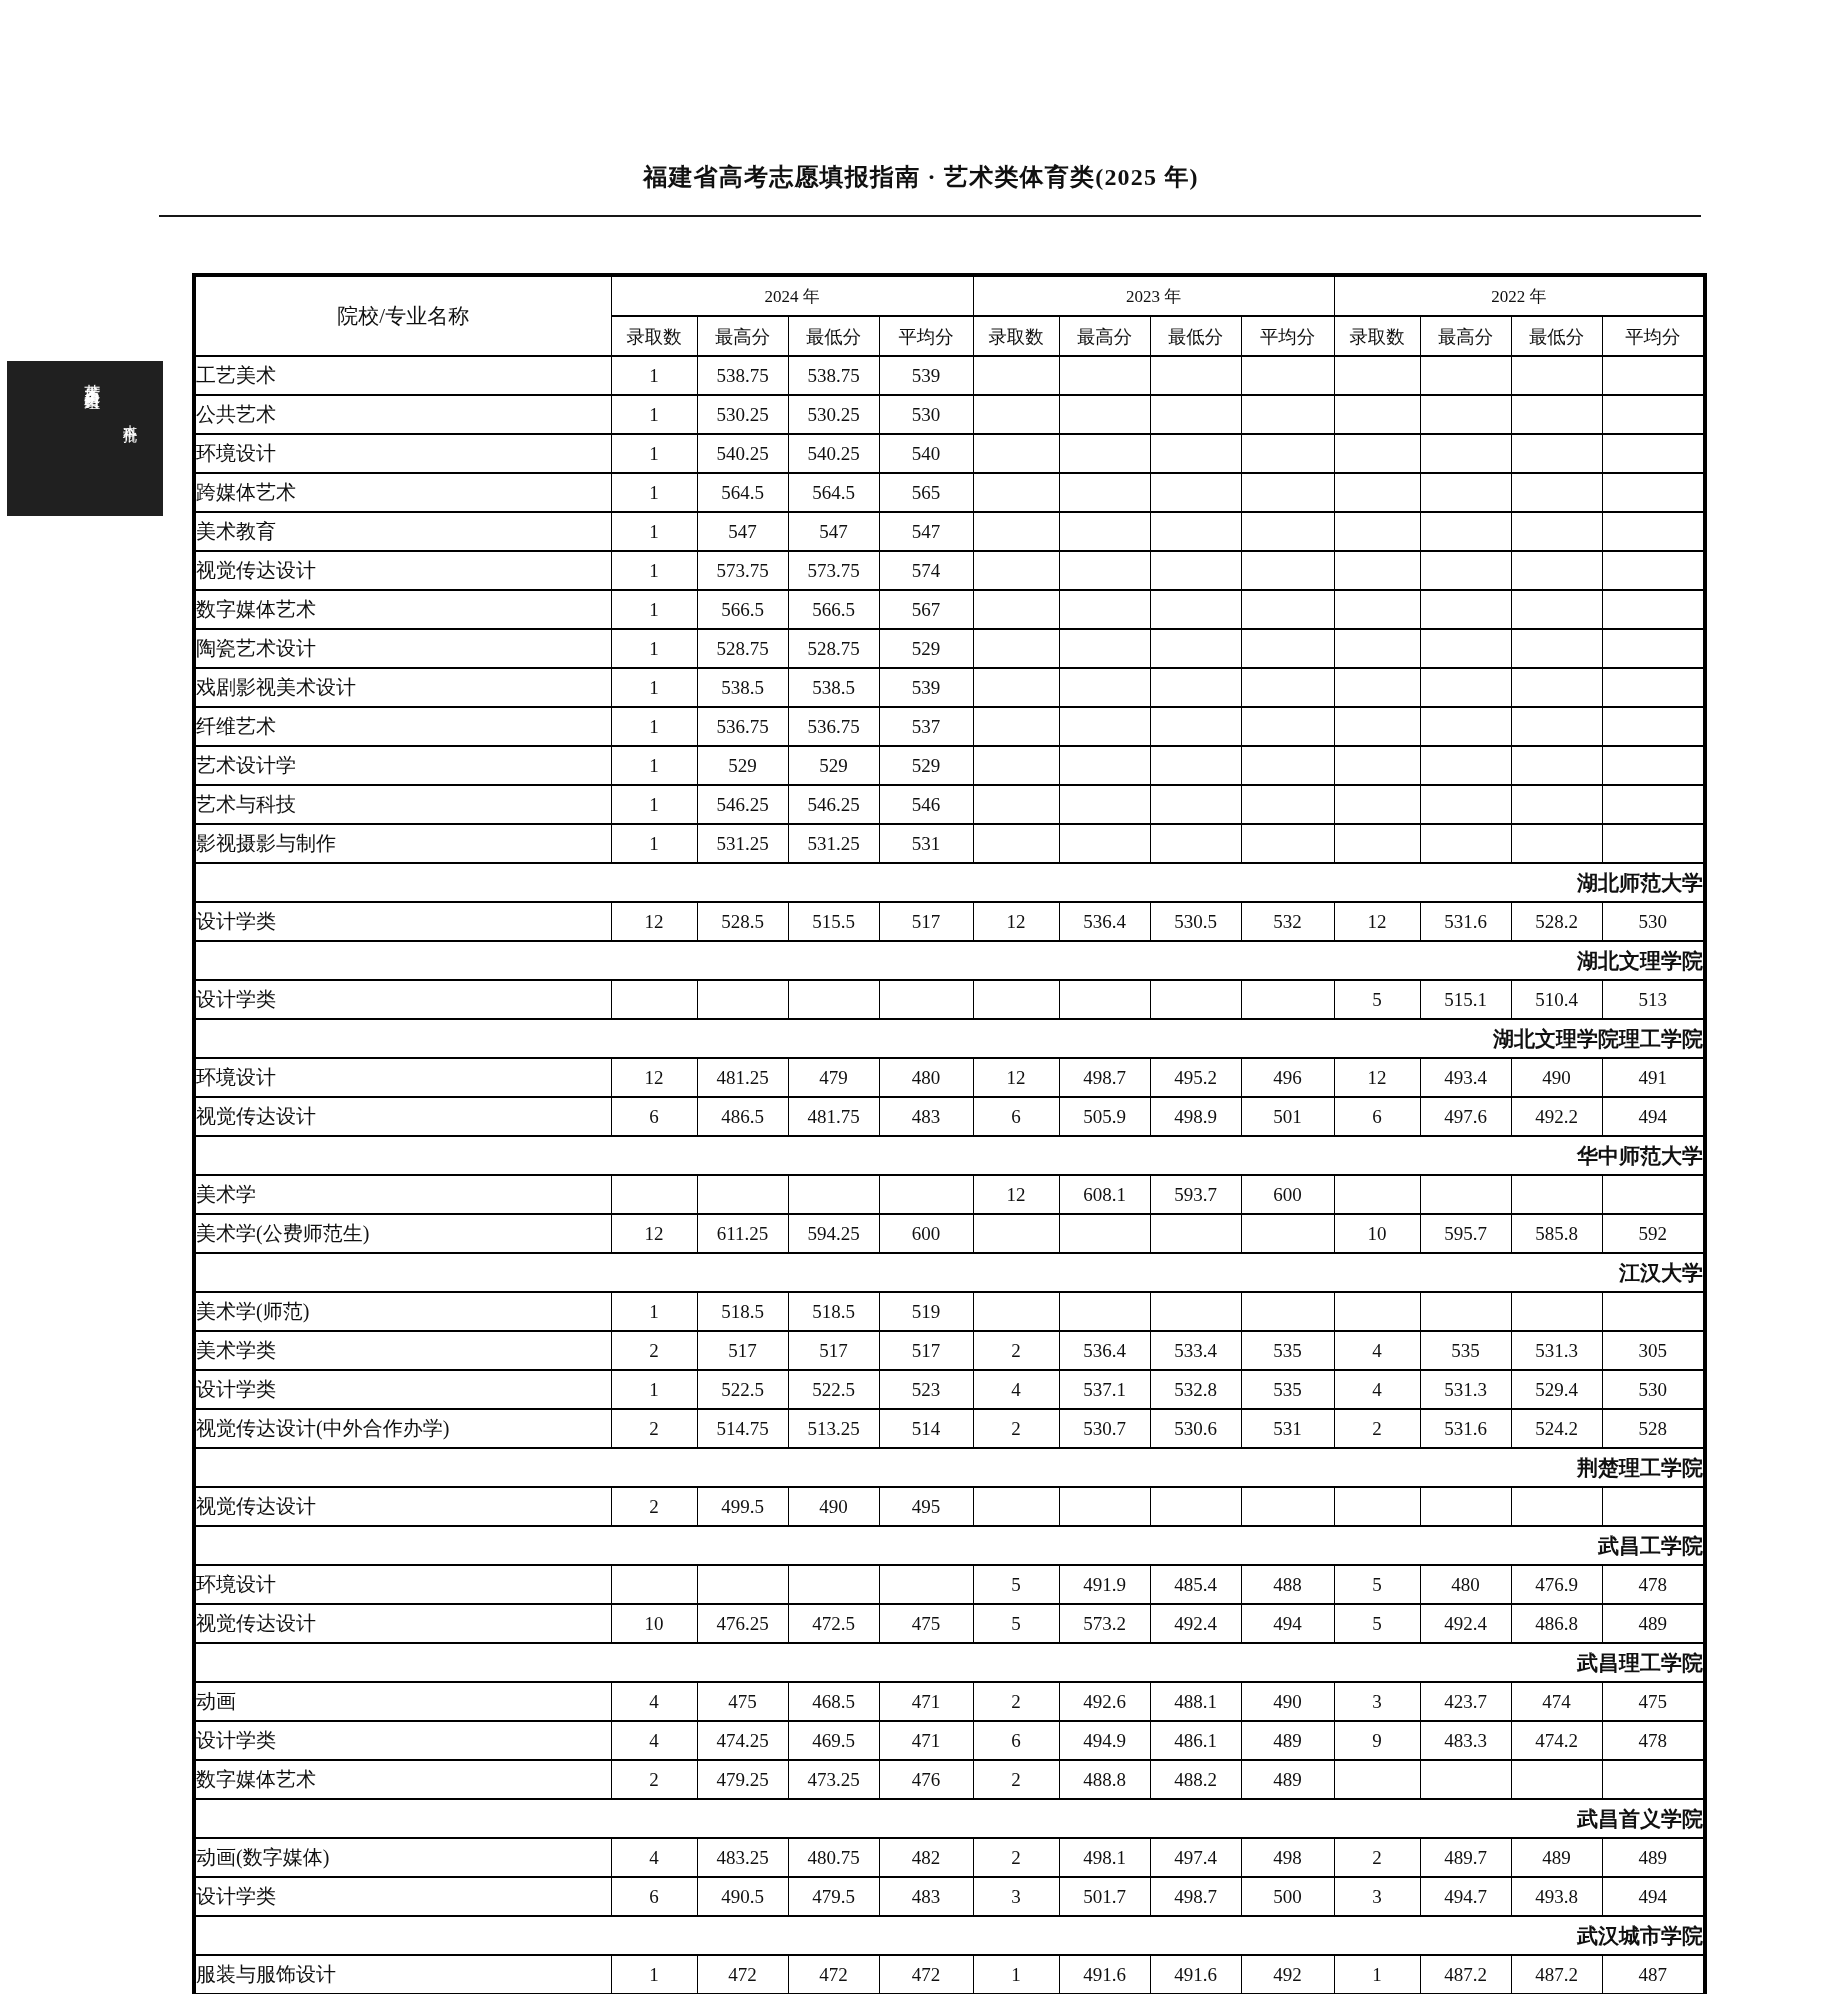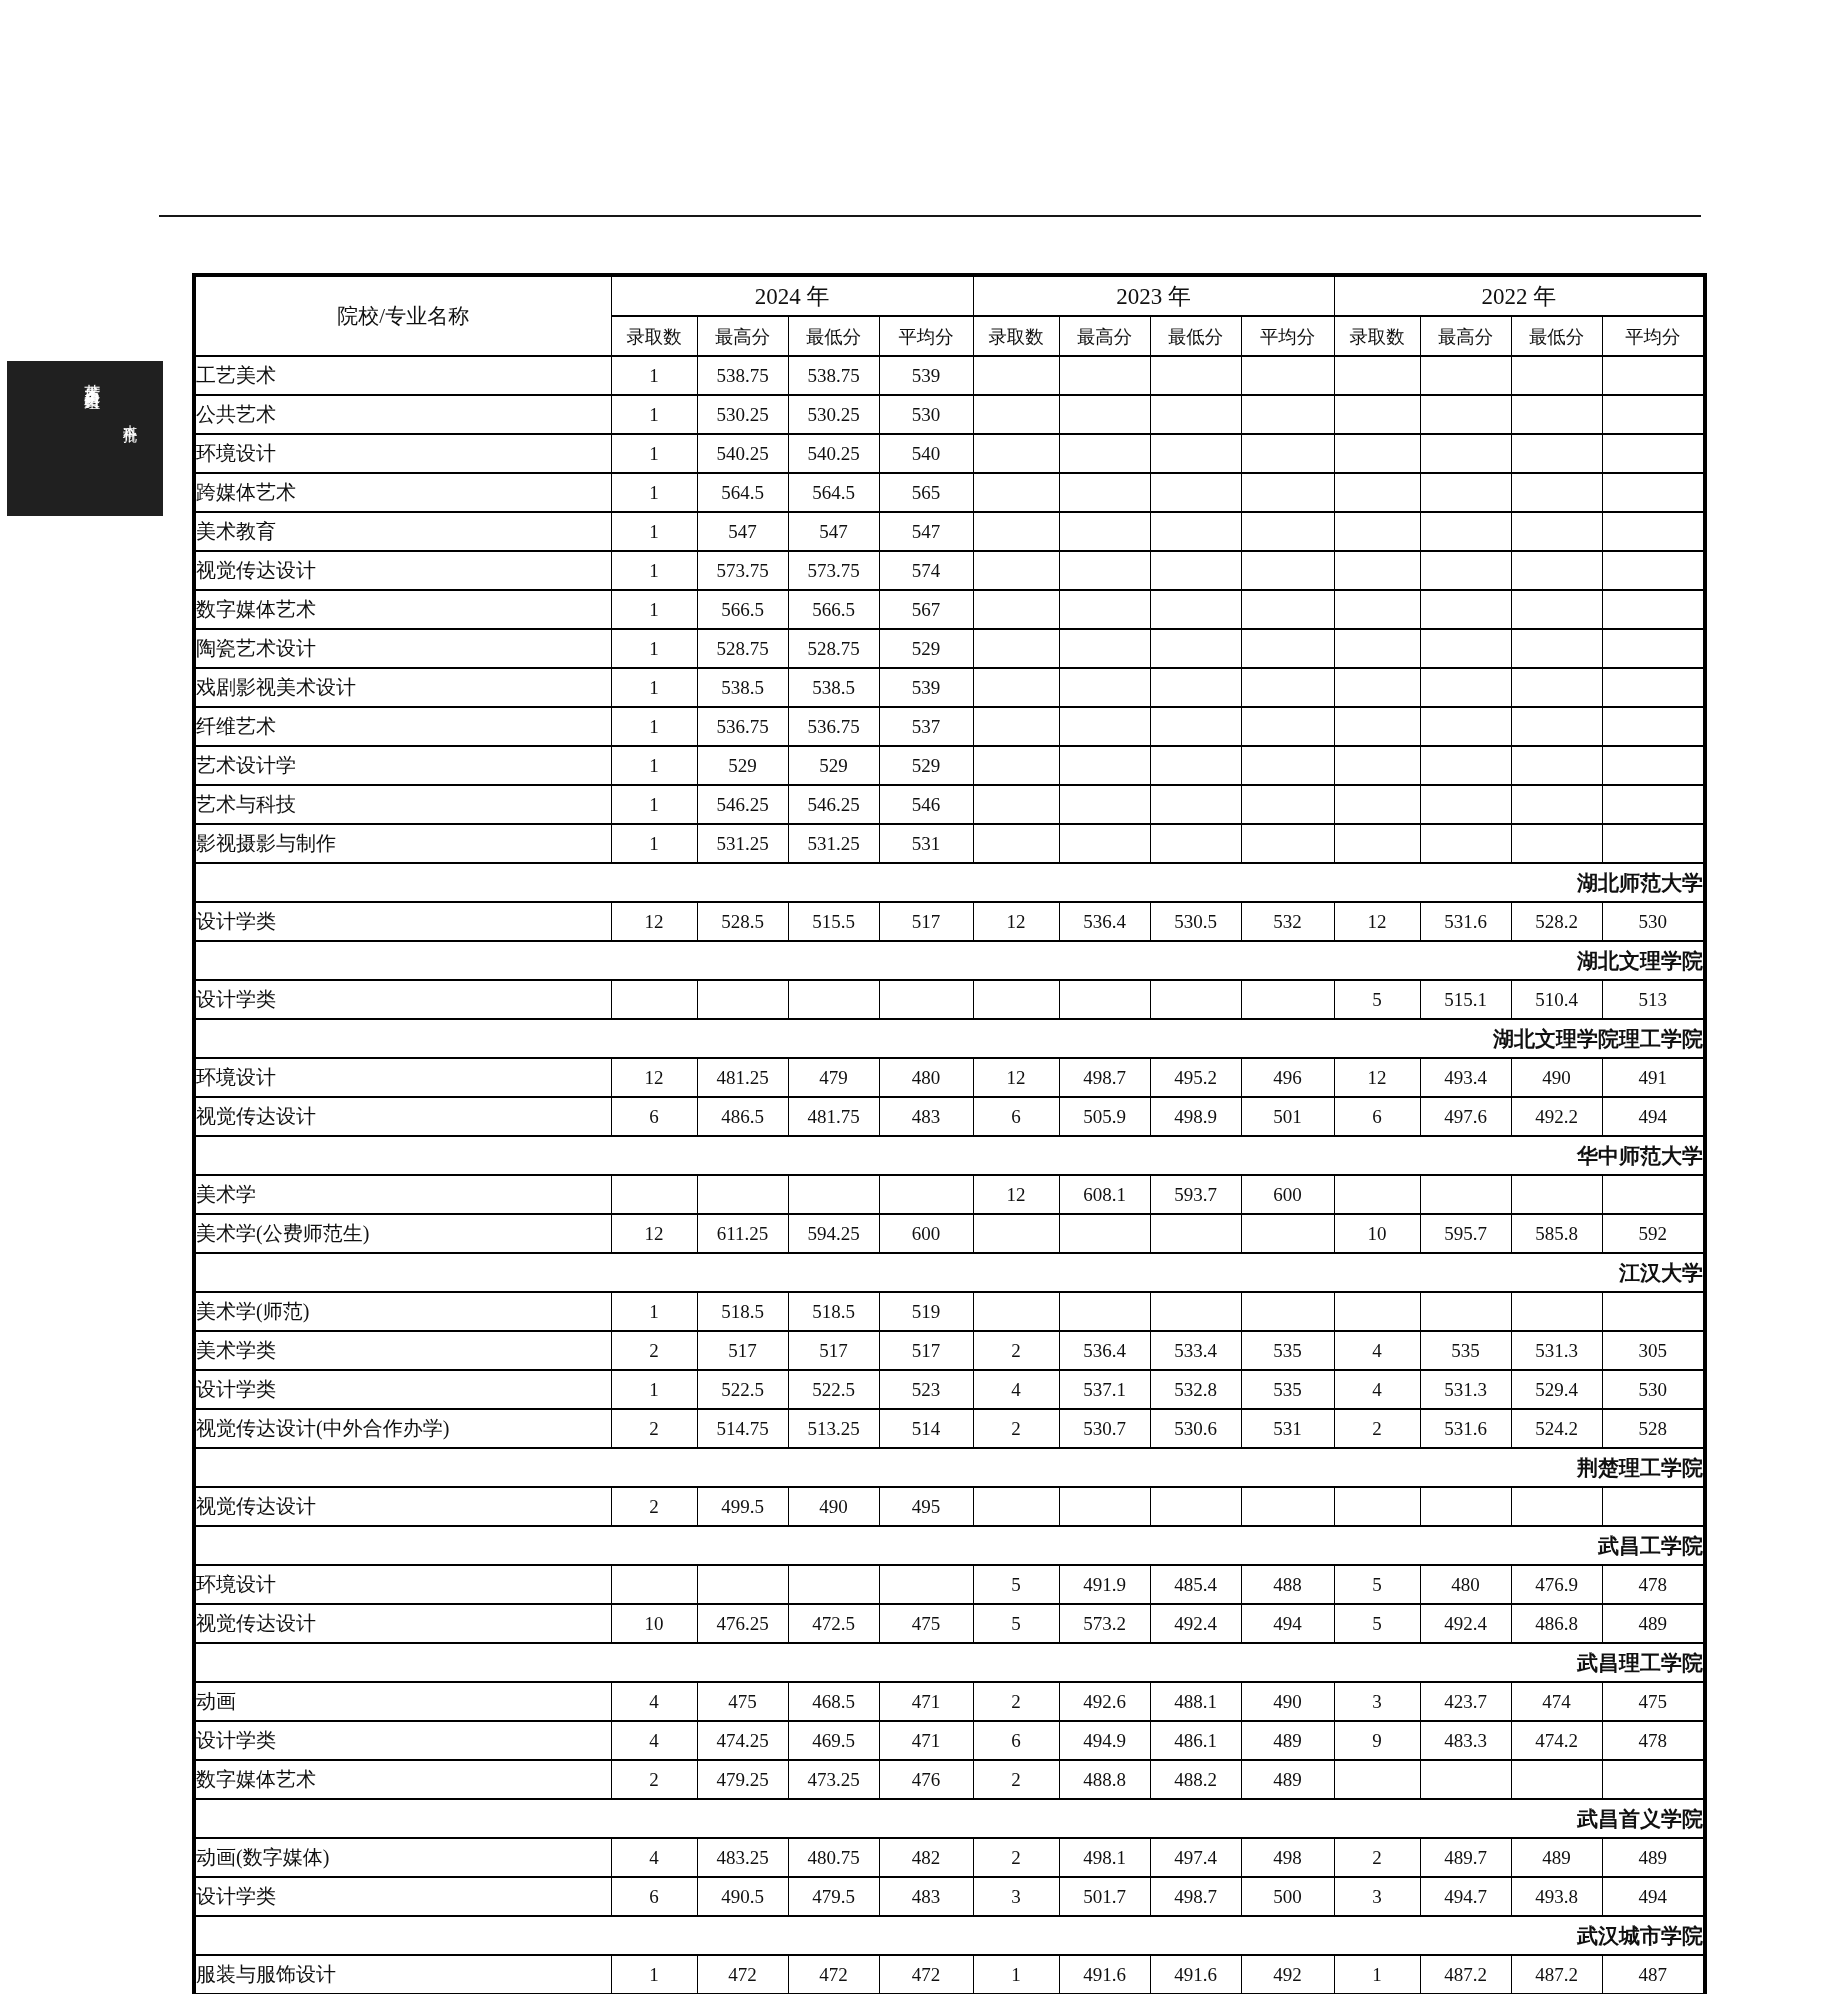--- a/index.html
+++ b/index.html
@@ -11,30 +11,31 @@
   .side-tab{position:absolute;left:7.2px;top:361px;width:156px;height:155px;background:#202020;}
   .tab-main{position:absolute;left:74px;top:10.4px;writing-mode:vertical-rl;
         font-size:16px;color:#ffffff;letter-spacing:1.6px;}
   .tab-sub{position:absolute;left:113px;top:52px;writing-mode:vertical-rl;
         font-size:14.4px;color:#ffffff;letter-spacing:2px;}
   table.scores{position:absolute;left:192px;top:252px;width:1510px;
         border-collapse:collapse;table-layout:fixed;border:4.4px solid #000;margin-top:21px;}
   .scores th,.scores td{border:1.6px solid #000;border-top-width:2.8px;border-bottom-width:2.8px;
         padding:0;vertical-align:middle;overflow:hidden;white-space:nowrap;}
   .name-h{font-size:21px;font-weight:normal;text-align:center;}
-  .year-h{font-size:23px;font-weight:normal;height:38px;text-align:center;}
+  .year-h{font-size:17px;font-weight:normal;height:38px;text-align:center;}
   .sub-h{font-size:18.4px;font-weight:normal;height:38px;text-align:center;}
   .num-cell{font-size:19px;text-align:center;height:37px;}
   .name-cell{font-size:20px;text-align:left;padding-left:15px;height:37px;}
   .section-cell{font-size:21px;font-weight:bold;text-align:right;padding-left:15px;height:37px;}
 </style>
 </head>
 <body>
 
 <div class="page">
+  <div class="doc-header">福建省高考志愿填报指南 · 艺术类体育类(2025 年)</div>
   <div class="header-rule"></div>
 
   <div class="side-tab">
     <span class="tab-main">艺术类历史科目组</span>
     <span class="tab-sub">本科批</span>
   </div>
 
   <table class="scores">
     <colgroup>
       <col style="width:417px">

